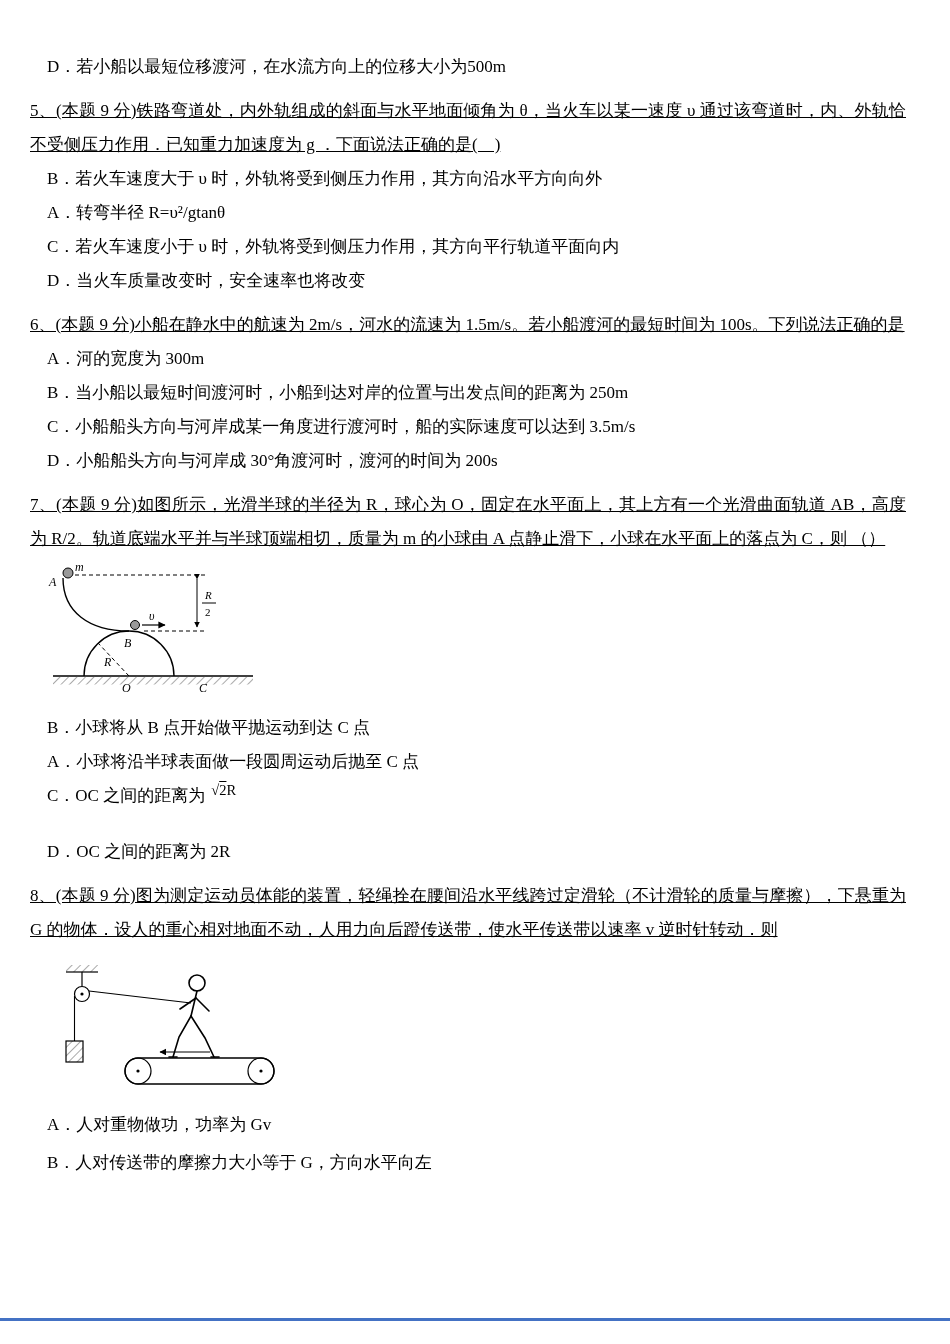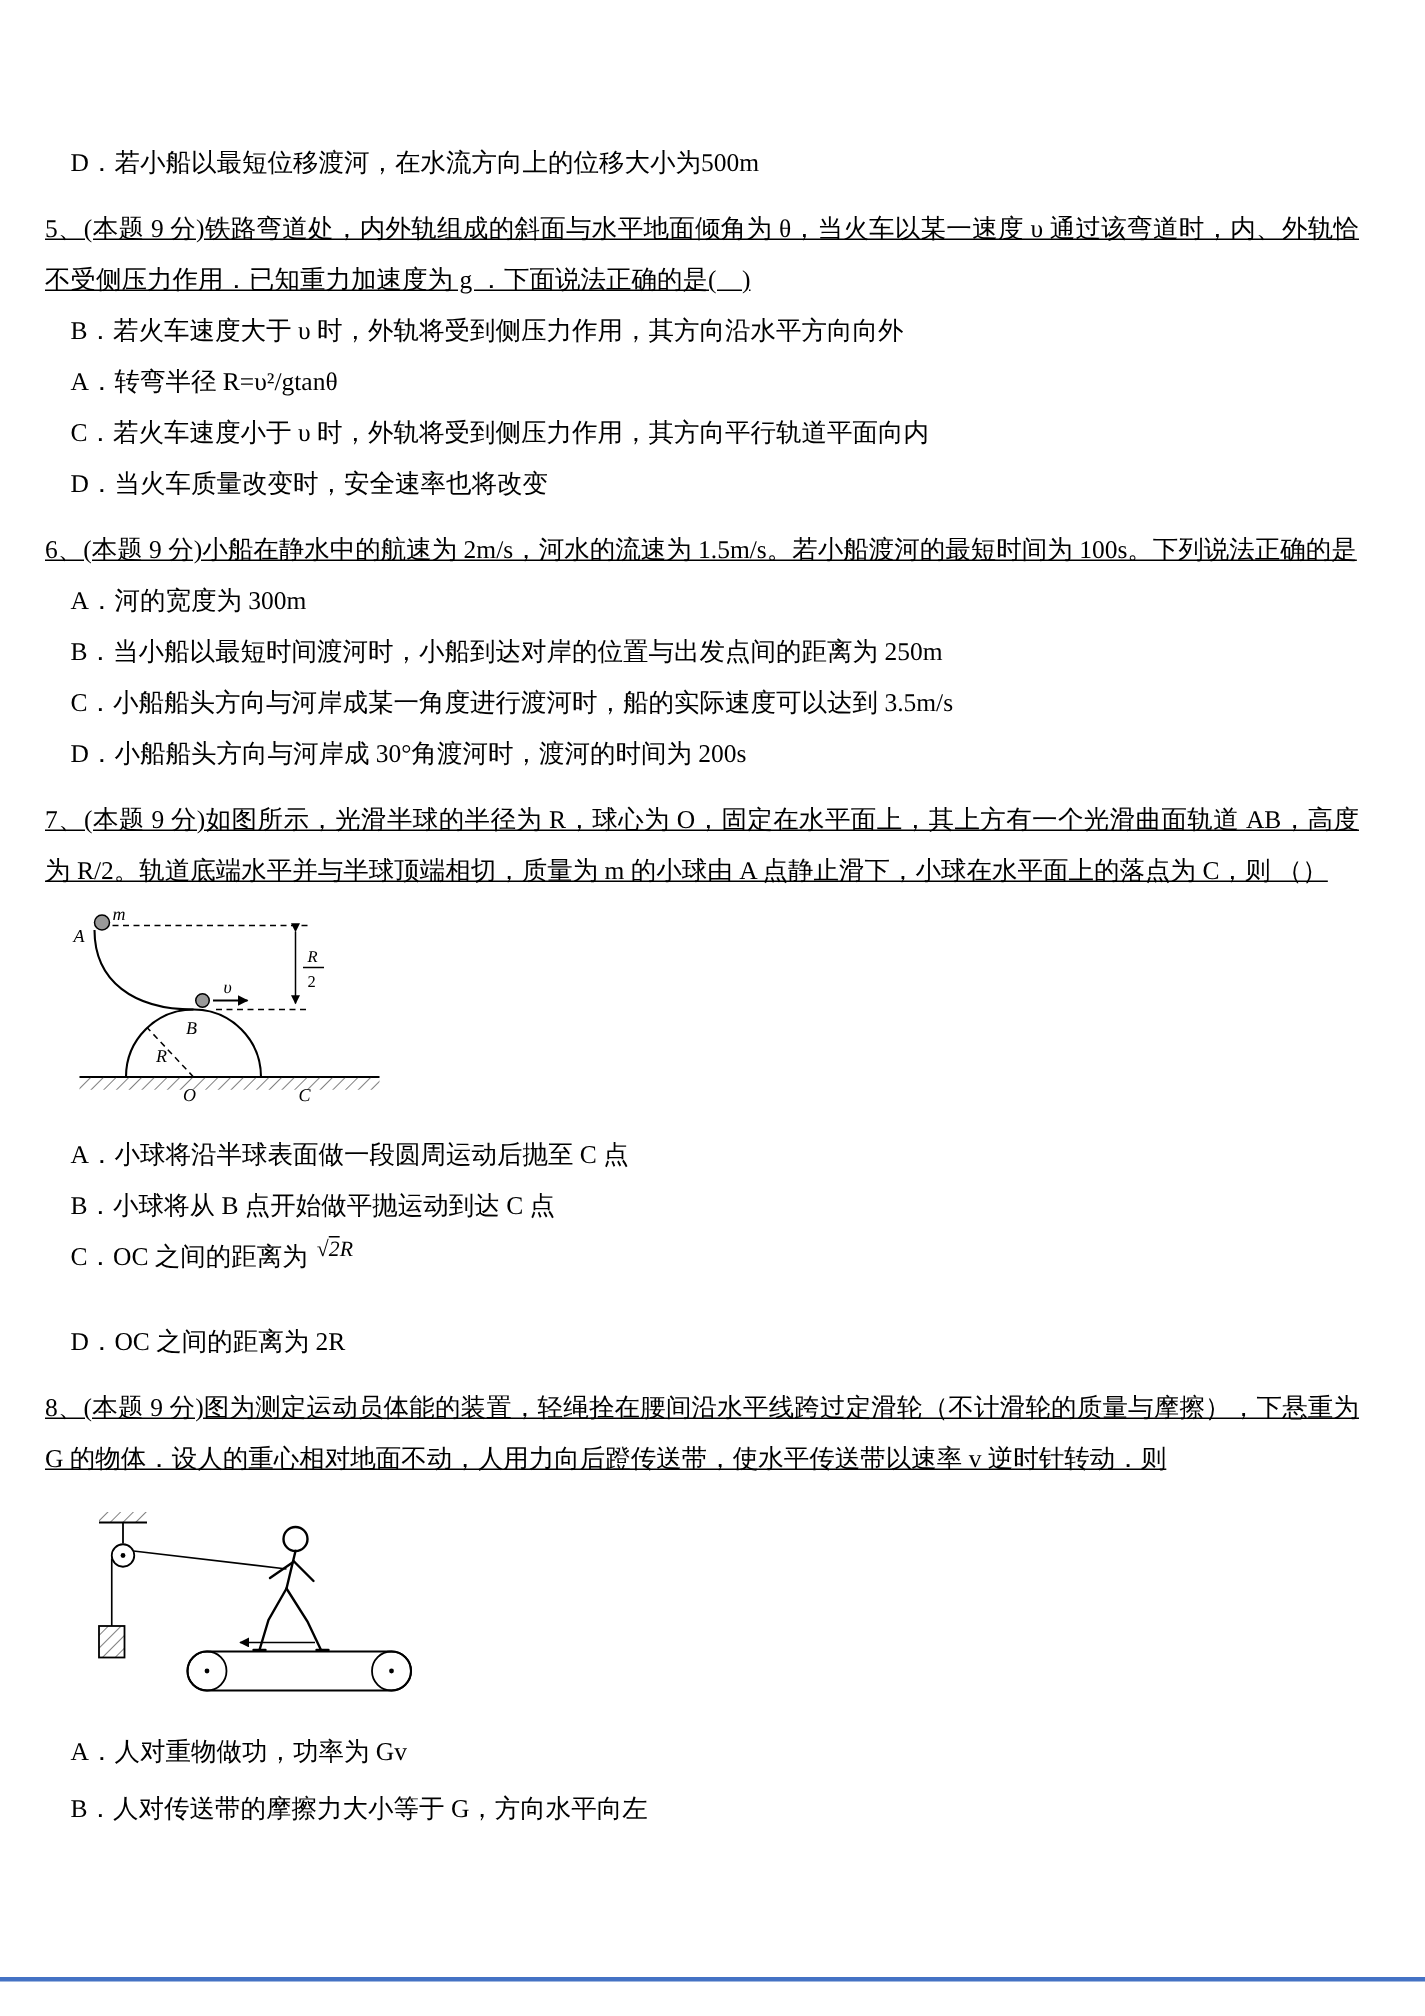--- a/index.html
+++ b/index.html
@@ -7,42 +7,41 @@
     position: relative;
     width: 950px;
     height: 1344px;
     margin: 0 auto;
     background: #ffffff;
     overflow: hidden;
     font-family: "Liberation Serif", "DejaVu Serif", serif;
     color: #000000;
     font-size: 17px;
   }
-  .doc { padding-top: 92px; }
+  .doc { padding-top: 50px; }
   p { margin: 0; }
   .stem {
     margin: 10px 44px 0 30px;
     line-height: 34px;
     text-align: justify;
     text-decoration: underline;
   }
   .opt {
     margin: 0 44px 0 47px;
     line-height: 34px;
   }
   .opt-q8 { line-height: 38px; }
   .opt-tall { margin-bottom: 22px; }
   .figure-block {
     margin: 6px 0 6px 47px;
   }
   .figure-block-2 {
     margin: 6px 0 6px 58px;
   }
   .formula {
-    font-style: italic;
     font-size: 14.5px;
     position: relative;
     top: -6px;
     margin-left: 6px;
     white-space: nowrap;
   }
   .formula .radicand { text-decoration: overline; }
   svg text { font-family: "Liberation Serif", "DejaVu Serif", serif; }
   .bottom-rule {
     position: absolute;
@@ -111,22 +110,22 @@
         <text x="77" y="85" font-size="12" font-style="italic">B</text>
 
         <line x1="82" y1="114" x2="51" y2="81" stroke="#000" stroke-width="1" stroke-dasharray="4 3"></line>
         <text x="57" y="104" font-size="12" font-style="italic">R</text>
 
         <text x="75" y="130" font-size="12" font-style="italic">O</text>
         <text x="152" y="130" font-size="12" font-style="italic">C</text>
       </svg>
     </div>
 
+    <p class="opt">B．小球将从 B 点开始做平抛运动到达 C 点</p>
     <p class="opt">A．小球将沿半球表面做一段圆周运动后抛至 C 点</p>
-    <p class="opt">B．小球将从 B 点开始做平抛运动到达 C 点</p>
     <p class="opt opt-tall"><span>C．OC 之间的距离为</span><span class="formula"><span>√</span><span class="radicand">2</span><span>R</span></span></p>
     <p class="opt">D．OC 之间的距离为 2R</p>
 
     <p class="stem">8、(本题 9 分)图为测定运动员体能的装置，轻绳拴在腰间沿水平线跨过定滑轮（不计滑轮的质量与摩擦），下悬重为 G 的物体．设人的重心相对地面不动，人用力向后蹬传送带，使水平传送带以速率 v 逆时针转动．则</p>
 
     <div class="figure-block figure-block-2">
       <svg width="240" height="142" viewBox="0 0 240 142">
         <defs>
           <pattern id="hatch2" width="6" height="6" patternUnits="userSpaceOnUse" patternTransform="rotate(45)">
             <line x1="0" y1="0" x2="0" y2="6" stroke="#555" stroke-width="1"></line>

